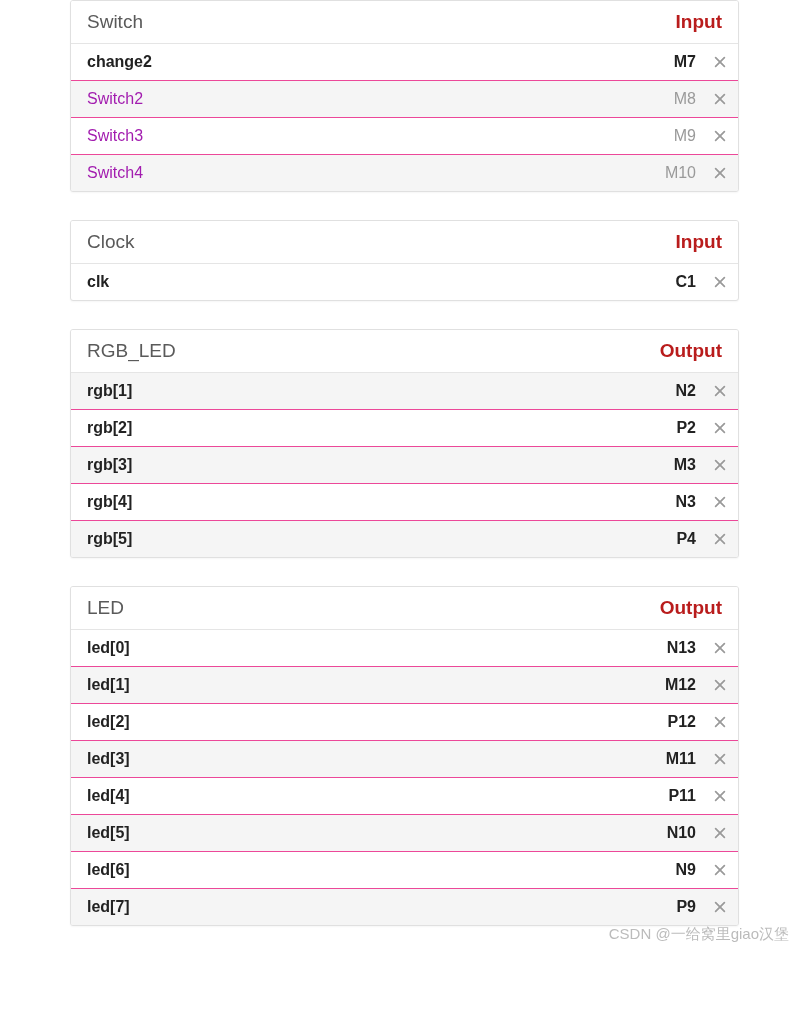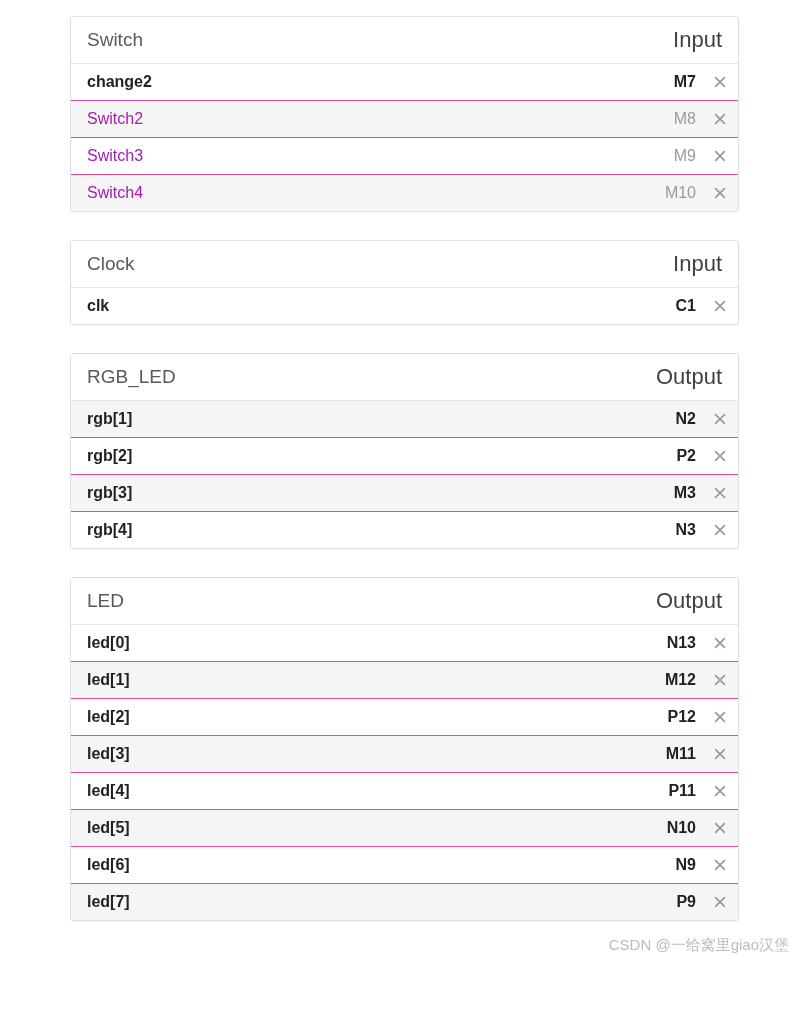--- a/index.html
+++ b/index.html
@@ -8,21 +8,21 @@
       box-sizing: border-box;
     }
     body {
       font-family: "Segoe UI", Arial, sans-serif;
       background: #ffffff;
       padding: 0;
       width: 809px;
       position: relative;
     }
     .container {
-      padding: 16px 70px;
+      padding: 0 70px;
     }
     .panel {
       background: #ffffff;
       border: 1px solid #e0e0e0;
       border-radius: 3px;
       margin-bottom: 28px;
       box-shadow: 0 1px 2px rgba(0,0,0,0.04);
       overflow: hidden;
     }
     .panel:first-child {
@@ -35,23 +35,23 @@
       padding: 10px 16px;
       border-bottom: 1px solid #e5e5e5;
       background: #ffffff;
     }
     .panel-title {
       font-size: 19px;
       font-weight: 400;
       color: #5a5a5a;
     }
     .panel-direction {
-      font-size: 22px;
-      font-weight: 400;
-      color: #404040;
+      font-size: 19px;
+      font-weight: 700;
+      color: #b91c1c;
     }
     .row {
       display: flex;
       justify-content: space-between;
       align-items: center;
       padding: 9px 10px 9px 16px;
       border-bottom: 1px solid #ec4899;
     }
     .row:last-child {
       border-bottom: none;
@@ -226,20 +226,32 @@
         <div class="row-right">
           <span class="row-pin">N3</span>
           <span class="close-icon">
             <svg viewBox="0 0 16 16" fill="none" stroke="currentColor" stroke-width="2" stroke-linecap="round">
               <line x1="3" y1="3" x2="13" y2="13"></line>
               <line x1="13" y1="3" x2="3" y2="13"></line>
             </svg>
           </span>
         </div>
       </div>
+      <div class="row alt">
+        <span class="row-name">rgb[5]</span>
+        <div class="row-right">
+          <span class="row-pin">P4</span>
+          <span class="close-icon">
+            <svg viewBox="0 0 16 16" fill="none" stroke="currentColor" stroke-width="2" stroke-linecap="round">
+              <line x1="3" y1="3" x2="13" y2="13"></line>
+              <line x1="13" y1="3" x2="3" y2="13"></line>
+            </svg>
+          </span>
+        </div>
+      </div>
     </div>
     <div class="panel">
       <div class="panel-header">
         <span class="panel-title">LED</span>
         <span class="panel-direction">Output</span>
       </div>
       <div class="row">
         <span class="row-name">led[0]</span>
         <div class="row-right">
           <span class="row-pin">N13</span>

